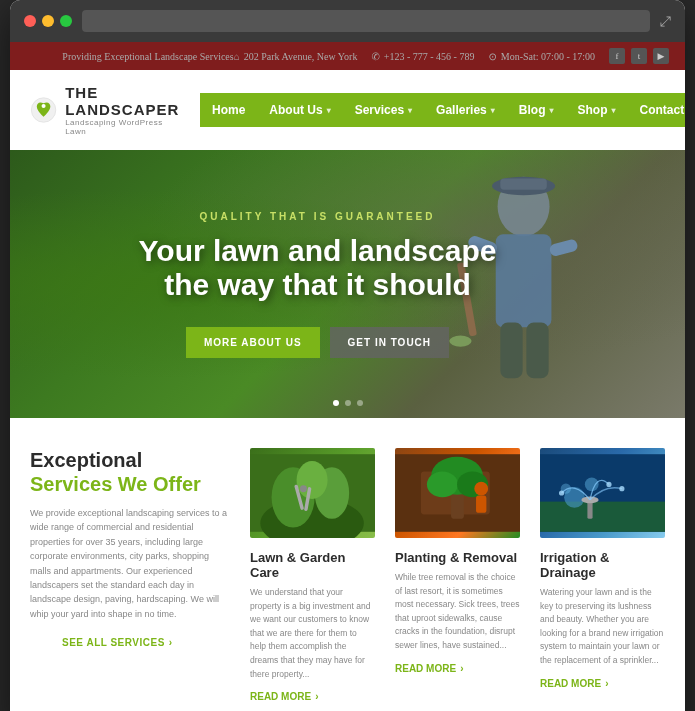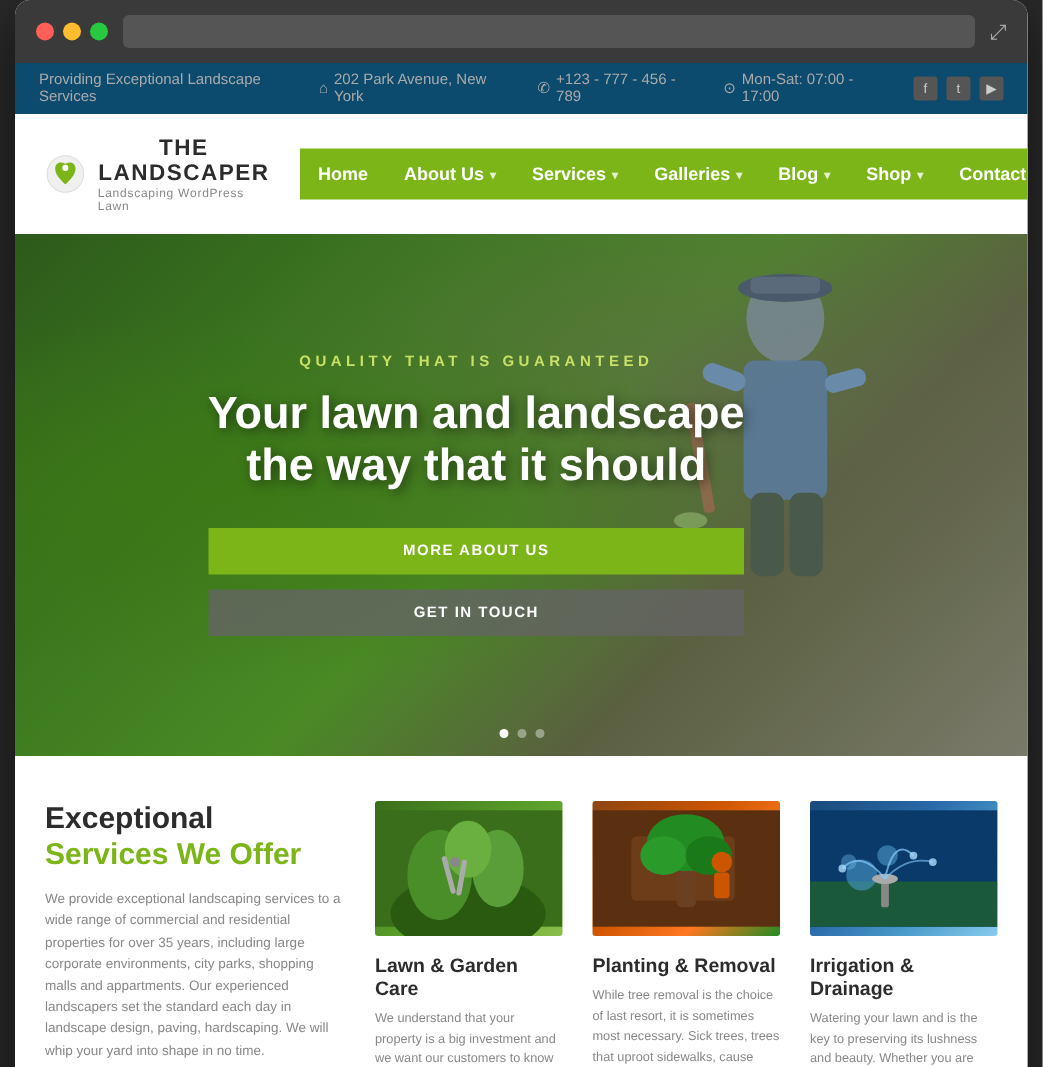--- a/index.html
+++ b/index.html
@@ -42,27 +42,28 @@
       background: #555;
       border-radius: 4px;
       height: 22px;
     }
     .expand-icon {
       color: #aaa;
       font-size: 14px;
     }
     
     .top-bar {
-      background: #0c4a6e;
+      background: #7f1d1d;
       padding: 6px 16px;
       display: flex;
       justify-content: flex-end;
       align-items: center;
       font-size: 10px;
       color: #aaa;
+      font-family: Liberation Serif, serif;
     }
     .top-bar-left {}
     .top-bar-right {
       display: flex;
       align-items: center;
       gap: 14px;
     }
     .top-bar-item {
       display: flex;
       align-items: center;
@@ -101,21 +102,20 @@
     .logo-icon {
       width: 36px;
       height: 36px;
     }
     .logo-text { }
     .logo-main {
       font-size: 15px;
       font-weight: 900;
       color: #2c2c2c;
       letter-spacing: 1px;
-      text-align: center;
     }
     .logo-sub {
       font-size: 8px;
       color: #888;
       letter-spacing: 0.5px;
     }
     .main-nav {
       background: #7cb518;
       flex: 1;
       display: flex;
@@ -133,21 +133,21 @@
       gap: 4px;
       white-space: nowrap;
     }
     .nav-arrow {
       font-size: 8px;
       opacity: 0.8;
     }
     
     .hero {
       position: relative;
-      height: 348px;
+      height: 268px;
       background: linear-gradient(135deg, #2d5a1b 0%, #3d7a20 30%, #4a8a25 50%, #5a6040 70%, #7a7a6a 100%);
       overflow: hidden;
       display: flex;
       align-items: center;
       justify-content: center;
     }
     .hero-bg {
       position: absolute;
       inset: 0;
       background:
@@ -173,21 +173,20 @@
       font-size: 30px;
       font-weight: 900;
       line-height: 1.15;
       text-shadow: 2px 2px 8px rgba(0,0,0,0.5);
       margin-bottom: 24px;
     }
     .hero-buttons {
       display: flex;
       gap: 10px;
       justify-content: center;
-      flex-direction: column;
     }
     .btn-primary {
       background: #7cb518;
       color: #fff;
       border: none;
       padding: 10px 18px;
       font-size: 10px;
       font-weight: 700;
       letter-spacing: 1px;
       cursor: pointer;

